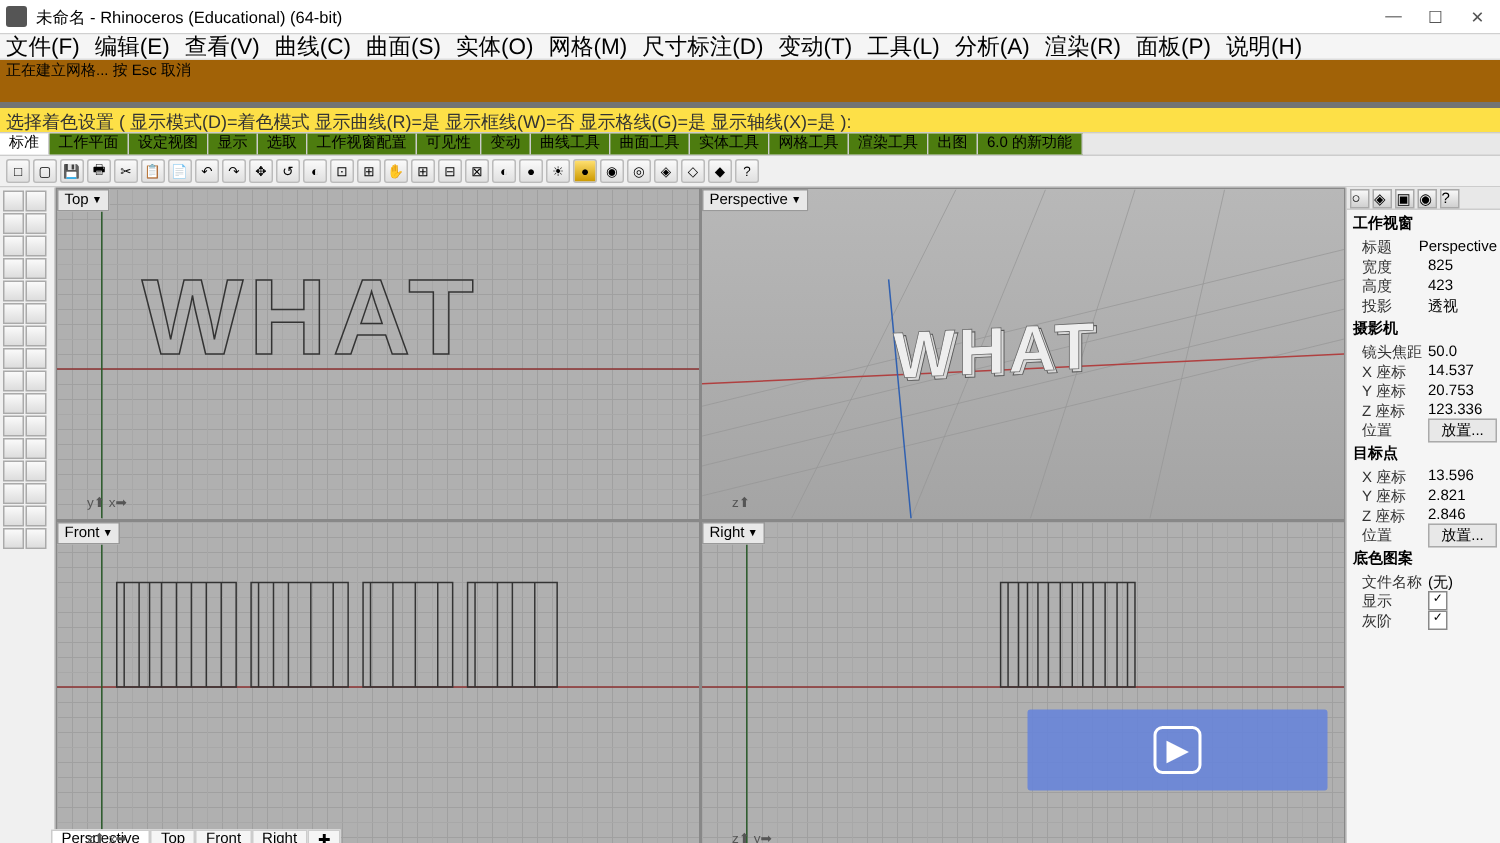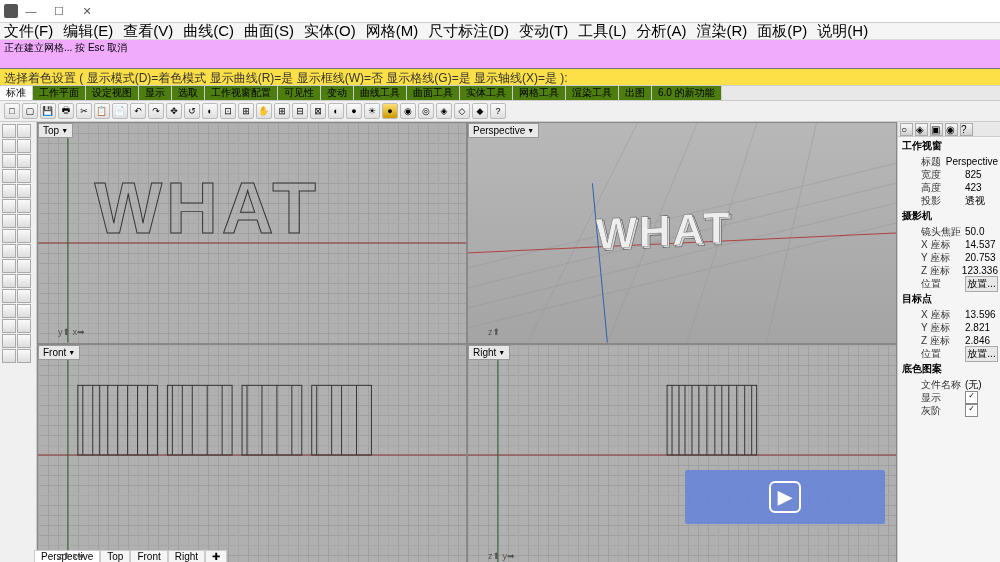--- a/index.html
+++ b/index.html
@@ -2,58 +2,59 @@
 <html><head>
 <meta charset="utf-8">
 <style>
 html,body{margin:0;padding:0;font-family:"Microsoft YaHei","SimSun",Arial,sans-serif;font-size:11px;color:#000;background:#f0f0f0;width:1000px;height:562px;overflow:hidden}
 .titlebar{height:22px;background:#fff;display:flex;align-items:center;padding:0 4px;border-bottom:1px solid #d0d0d0}
 .titlebar .icon{width:14px;height:14px;background:#555;border-radius:2px;margin-right:6px}
 .titlebar .title{flex:1;font-size:11px}
 .titlebar .winbtns{display:flex;gap:14px;padding-right:4px}
 .titlebar .winbtns span{width:14px;text-align:center;color:#555}
 .menubar{height:16px;background:#f5f5f5;display:flex;align-items:center;padding:0 4px;gap:10px;font-size:15px;border-bottom:1px solid #ddd}
-.cmdline{height:24px;background:#f0abfc;font-size:10px;padding:2px 4px;border-bottom:1px solid #737373;line-height:12px;white-space:pre}
+.cmdline{height:24px;background:#a16207;font-size:10px;padding:2px 4px;border-bottom:4px solid #737373;line-height:12px;white-space:pre}
 .opts{height:14px;background:#fde047;font-size:12px;padding:1px 4px;border-bottom:1px solid #ccc;color:#333}
 .tabstrip{height:14px;background:#e8e8e8;display:flex;align-items:flex-start;font-size:10px;border-bottom:1px solid #ccc}
 .tabstrip .tab{padding:0 6px;height:14px;line-height:14px;background:#4d7c0f;border-right:1px solid #ccc}
 .tabstrip .tab.active{background:#fff}
 .toolbar{height:16px;background:#f0f0f0;display:flex;align-items:center;padding:2px 4px;gap:2px;border-bottom:1px solid #ccc}
 .tbtn{width:14px;height:14px;background:linear-gradient(#fafafa,#e0e0e0);border:1px solid #bbb;border-radius:2px;display:flex;align-items:center;justify-content:center;font-size:9px}
 .workarea{height:442px;display:flex;position:relative}
 .lefttools{width:32px;background:#f0f0f0;border-right:1px solid #ccc;display:flex;flex-wrap:wrap;align-content:flex-start;padding:2px;gap:1px}
 .lefttools .tb{width:12px;height:12px;background:linear-gradient(#fafafa,#ddd);border:1px solid #aaa}
 .views{flex:1;position:relative;background:#888}
 .vgrid{display:grid;grid-template-columns:1fr 1fr;grid-template-rows:220px 222px;gap:2px;height:100%;padding:1px;box-sizing:border-box}
 .vp{background:#b0b0b0;position:relative;overflow:hidden}
 .vplabel{position:absolute;top:0;left:0;padding:1px 4px;font-size:10px;background:#e8e8e8;border:1px solid #999;display:flex;align-items:center;gap:2px;z-index:10}
 .vplabel .arrow{font-size:7px}
 .vpcontent{width:100%;height:100%}
 .axismark{position:absolute;bottom:6px;left:20px;font-size:9px;color:#555;z-index:5}
 .rprops{width:102px;background:#f5f5f5;border-left:1px solid #ccc;font-size:10px;overflow:hidden}
 .rprops .icrow{height:14px;background:#e8e8e8;display:flex;align-items:center;gap:2px;padding:0 2px;border-bottom:1px solid #ccc}
 .rprops .icrow .ic{width:11px;height:11px;background:linear-gradient(#f8f8f8,#d0d0d0);border:1px solid #aaa}
 .rprops .sec{font-weight:bold;padding:2px 4px}
-.rprops .row{display:flex;padding:0 2px 0 23px;height:13px;align-items:center}
+.rprops .row{display:flex;padding:0 2px 0 10px;height:13px;align-items:center}
 .rprops .row .lbl{width:44px;color:#333}
 .rprops .row .val{flex:1}
 .rprops .row .ck{width:11px;height:11px;border:1px solid #888;background:#fff;font-size:8px;line-height:8px;text-align:center}
 .vptabs{position:absolute;bottom:0;left:34px;height:14px;display:flex;font-size:10px;background:#e0e0e0}
 .vptabs .vt{padding:0 6px;border:1px solid #ccc;background:#f5f5f5}
 .vptabs .vt.active{background:#fff}
 svg{display:block}
 .grid-bg{background-image:linear-gradient(#a8a8a8 1px,transparent 1px),linear-gradient(90deg,#a8a8a8 1px,transparent 1px),linear-gradient(#a0a0a0 1px,transparent 1px),linear-gradient(90deg,#a0a0a0 1px,transparent 1px);background-size:50px 50px,50px 50px,10px 10px,10px 10px;background-color:#b0b0b0}
 .watermark{position:absolute;right:12px;bottom:40px;width:200px;height:54px;background:rgba(100,130,220,0.85);color:#fff;display:flex;align-items:center;justify-content:center;font-size:18px;font-weight:bold;border-radius:2px;gap:4px;z-index:20}
 .watermark .playicon{width:28px;height:28px;border:2px solid #fff;border-radius:6px;display:flex;align-items:center;justify-content:center}
 </style>
 </head>
 <body>
 
 <div class="titlebar">
   <div class="icon"></div>
+  <div class="title">未命名 - Rhinoceros (Educational) (64-bit)</div>
   <div class="winbtns">
     <span>—</span>
     <span>☐</span>
     <span>✕</span>
   </div>
 </div>
 
 <div class="menubar">
   <span>文件(F)</span>
   <span>编辑(E)</span>

